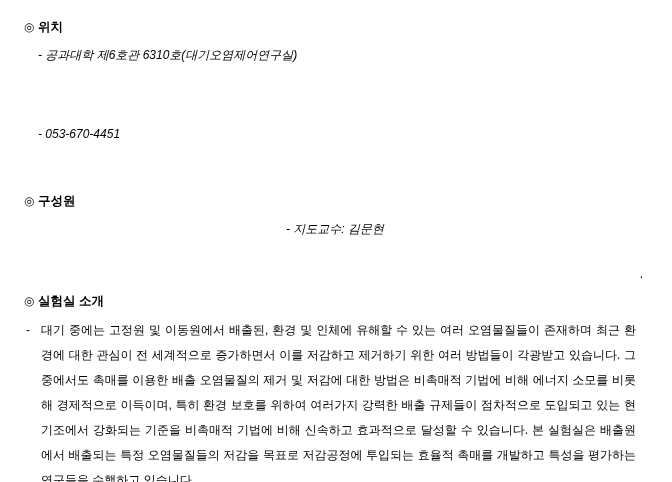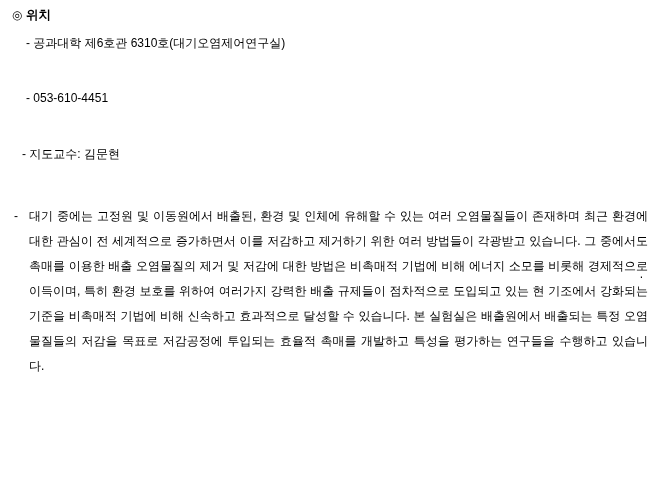--- a/index.html
+++ b/index.html
@@ -15,36 +15,37 @@
     overflow: hidden;
   }
   .page {
     position: relative;
     width: 672px;
     height: 482px;
     box-sizing: border-box;
     padding: 8px 24px 0 12px;
   }
   .section {
-    margin: 0;
+    margin: 12px;
   }
   .sec-head {
     font-size: 12.5px;
     font-weight: bold;
     line-height: 1.2;
     white-space: nowrap;
   }
   .sec-head .marker {
     font-weight: normal;
     font-size: 12px;
   }
   .bullet-line {
     font-size: 12px;
     line-height: 1.2;
     white-space: nowrap;
+    font-style: italic;
   }
   .spacer-sm { height: 13px; }
   .spacer-md { height: 25px; }
   .spacer-lg { height: 28px; }
   .spacer-xs { height: 9px; }
 
   .intro-body {
     font-size: 12px;
     line-height: 25px;
     text-align: justify;
@@ -81,34 +82,42 @@
       <span>위치</span>
     </div>
     <div class="spacer-sm"></div>
     <div class="bullet-line" style="padding-left:14px;">- 공과대학 제6호관 6310호(대기오염제어연구실)</div>
   </div>
 
   <div class="spacer-lg"></div>
 
   <div class="section">
     <div class="spacer-sm"></div>
-    <div class="bullet-line" style="padding-left:14px;">- 053-610-4451</div>
+    <div class="bullet-line" style="padding-left:14px;">- 053-670-4451</div>
   </div>
 
   <div class="spacer-lg"></div>
 
   <div class="section">
+    <div class="sec-head">
+      <span class="marker">◎</span>
+      <span>구성원</span>
+    </div>
     <div class="spacer-sm"></div>
-    <div class="bullet-line" style="padding-left:10px;">- 지도교수: 김문현</div>
+    <div class="bullet-line" style="padding-left:10px;text-align:center;">- 지도교수: 김문현</div>
     <div class="spacer-xs"></div>
   </div>
 
   <div class="spacer-md"></div>
 
   <div class="section">
+    <div class="sec-head">
+      <span class="marker">◎</span>
+      <span>실험실 소개</span>
+    </div>
     <div class="spacer-xs"></div>
     <div class="intro-body">
       <span class="dash">-</span>
       <p>대기 중에는 고정원 및 이동원에서 배출된, 환경 및 인체에 유해할 수 있는 여러 오염물질들이 존재하며 최근 환경에 대한 관심이 전 세계적으로 증가하면서 이를 저감하고 제거하기 위한 여러 방법들이 각광받고 있습니다. 그 중에서도 촉매를 이용한 배출 오염물질의 제거 및 저감에 대한 방법은 비촉매적 기법에 비해 에너지 소모를 비롯해 경제적으로 이득이며, 특히 환경 보호를 위하여 여러가지 강력한 배출 규제들이 점차적으로 도입되고 있는 현 기조에서 강화되는 기준을 비촉매적 기법에 비해 신속하고 효과적으로 달성할 수 있습니다. 본 실험실은 배출원에서 배출되는 특정 오염물질들의 저감을 목표로 저감공정에 투입되는 효율적 촉매를 개발하고 특성을 평가하는 연구들을 수행하고 있습니다.</p>
     </div>
   </div>
 
   <span class="dot-mark">.</span>
 </div>
 

